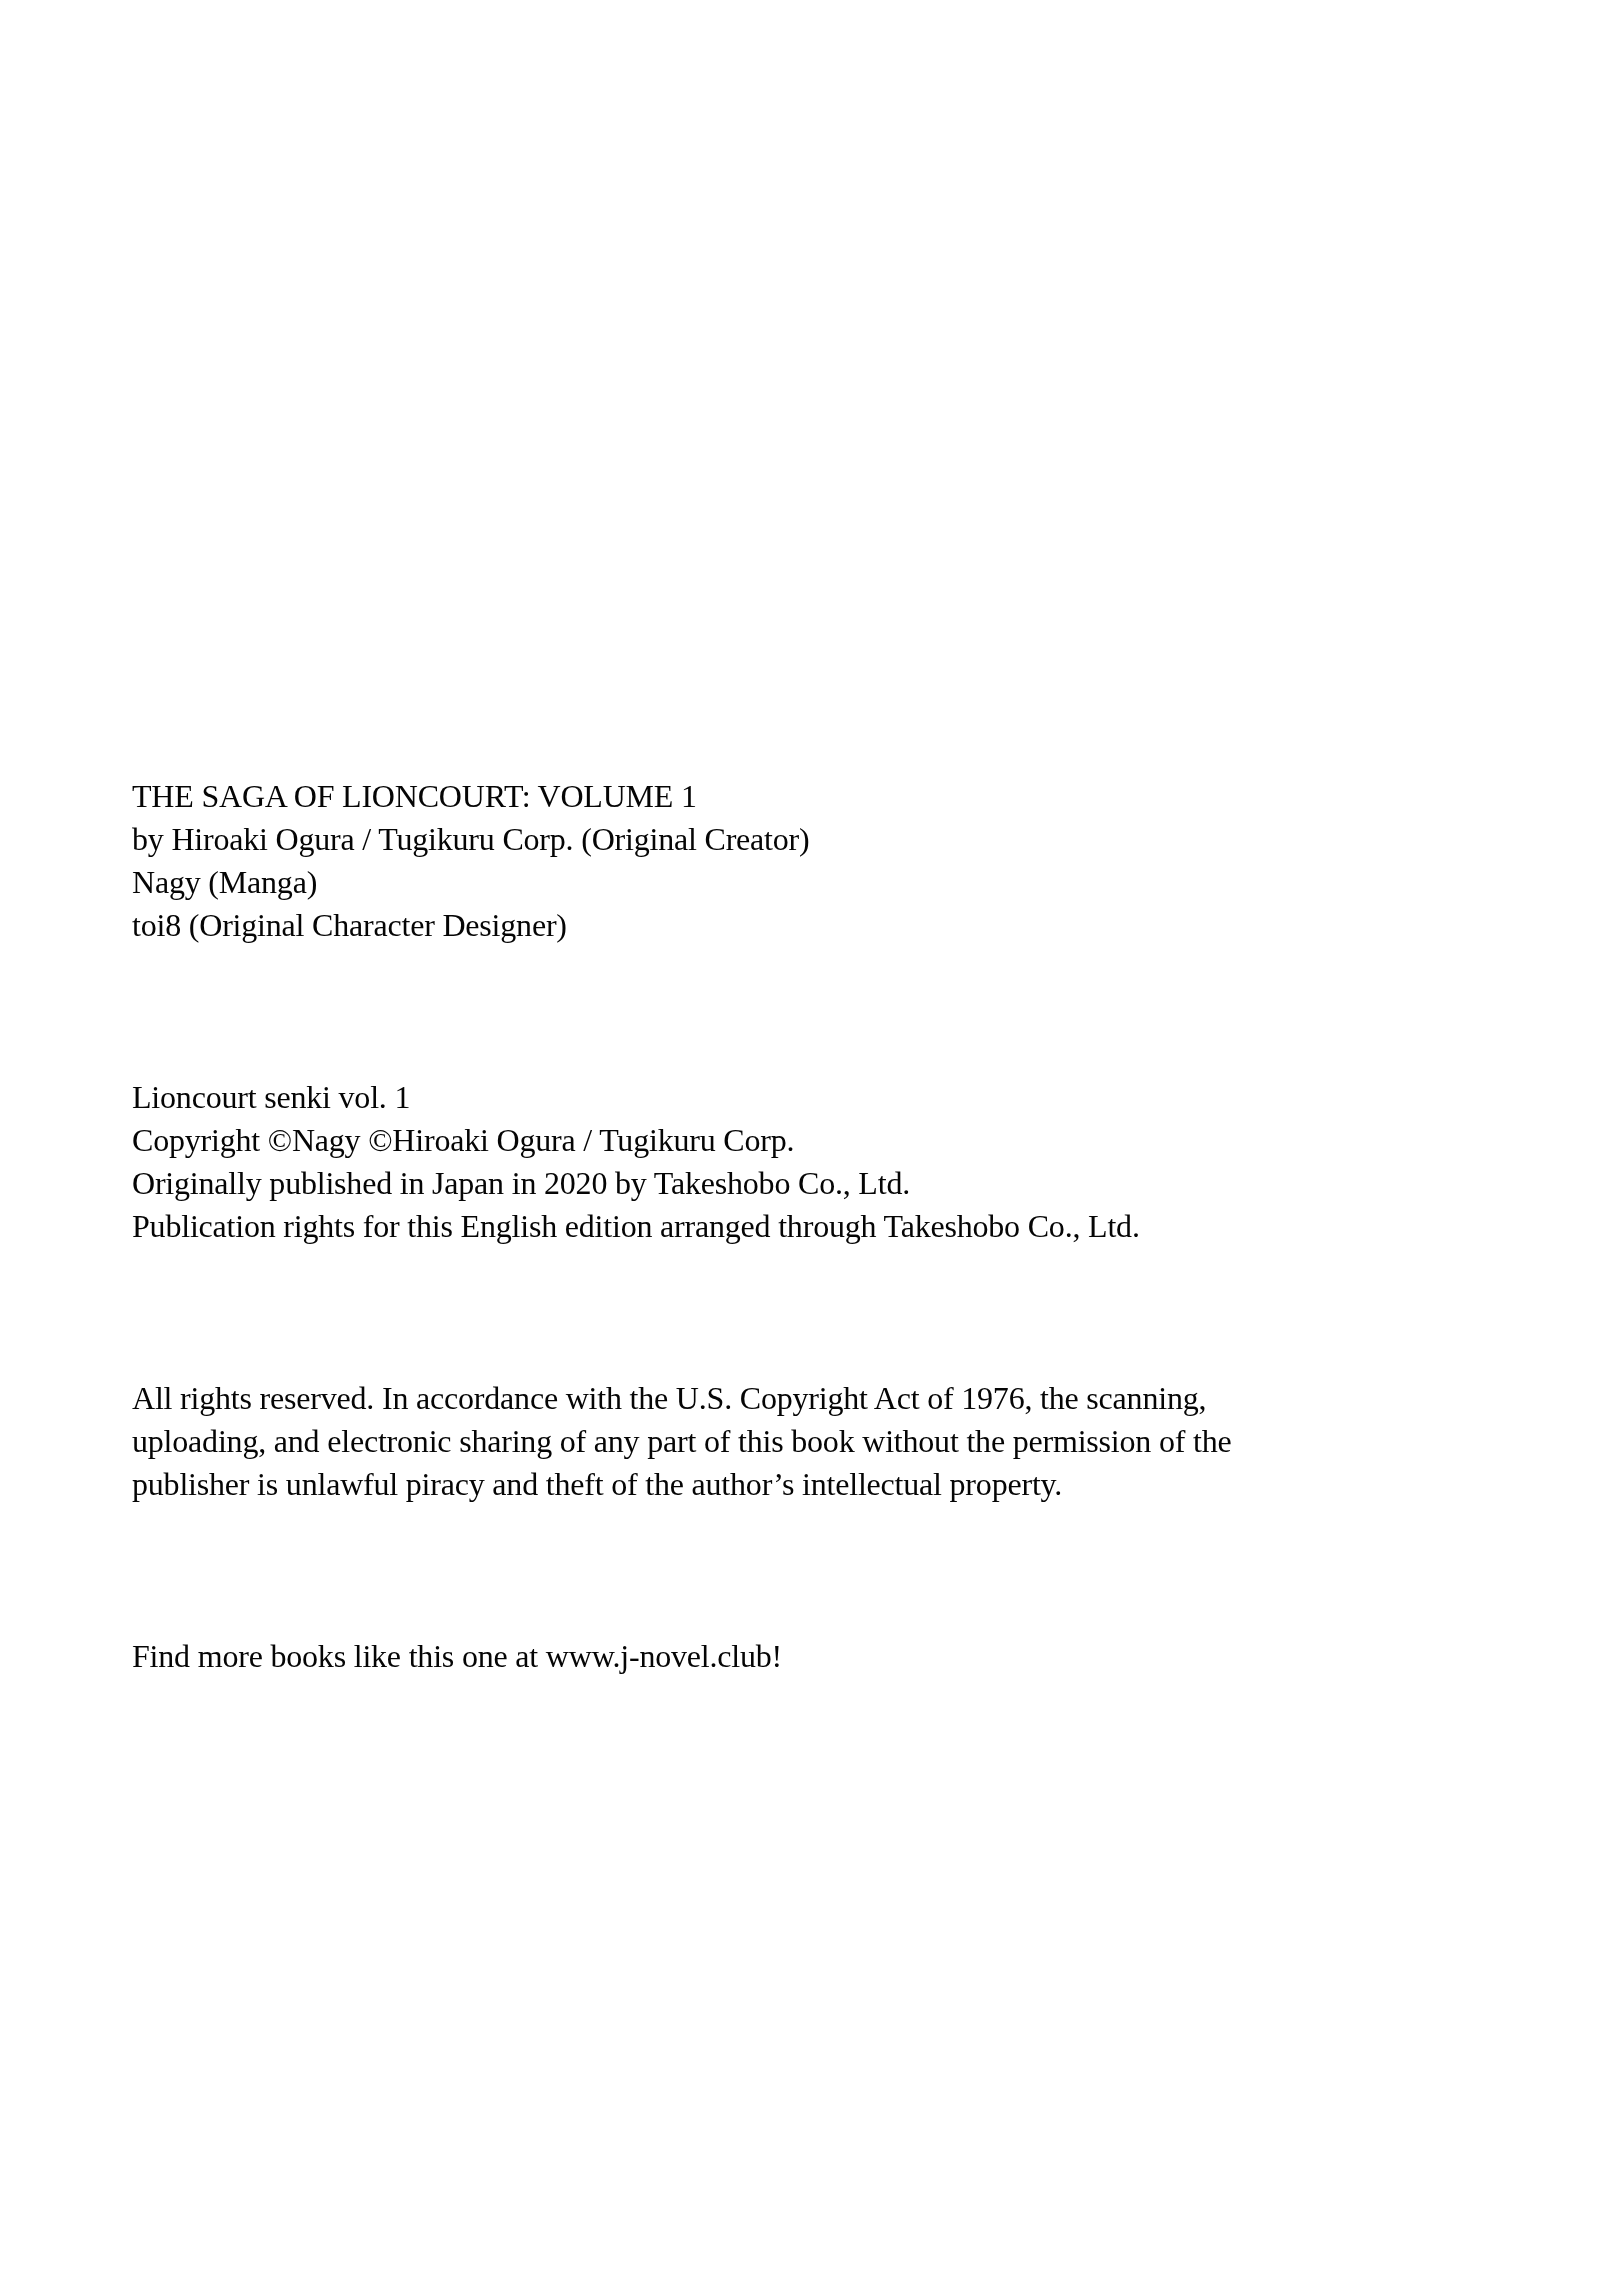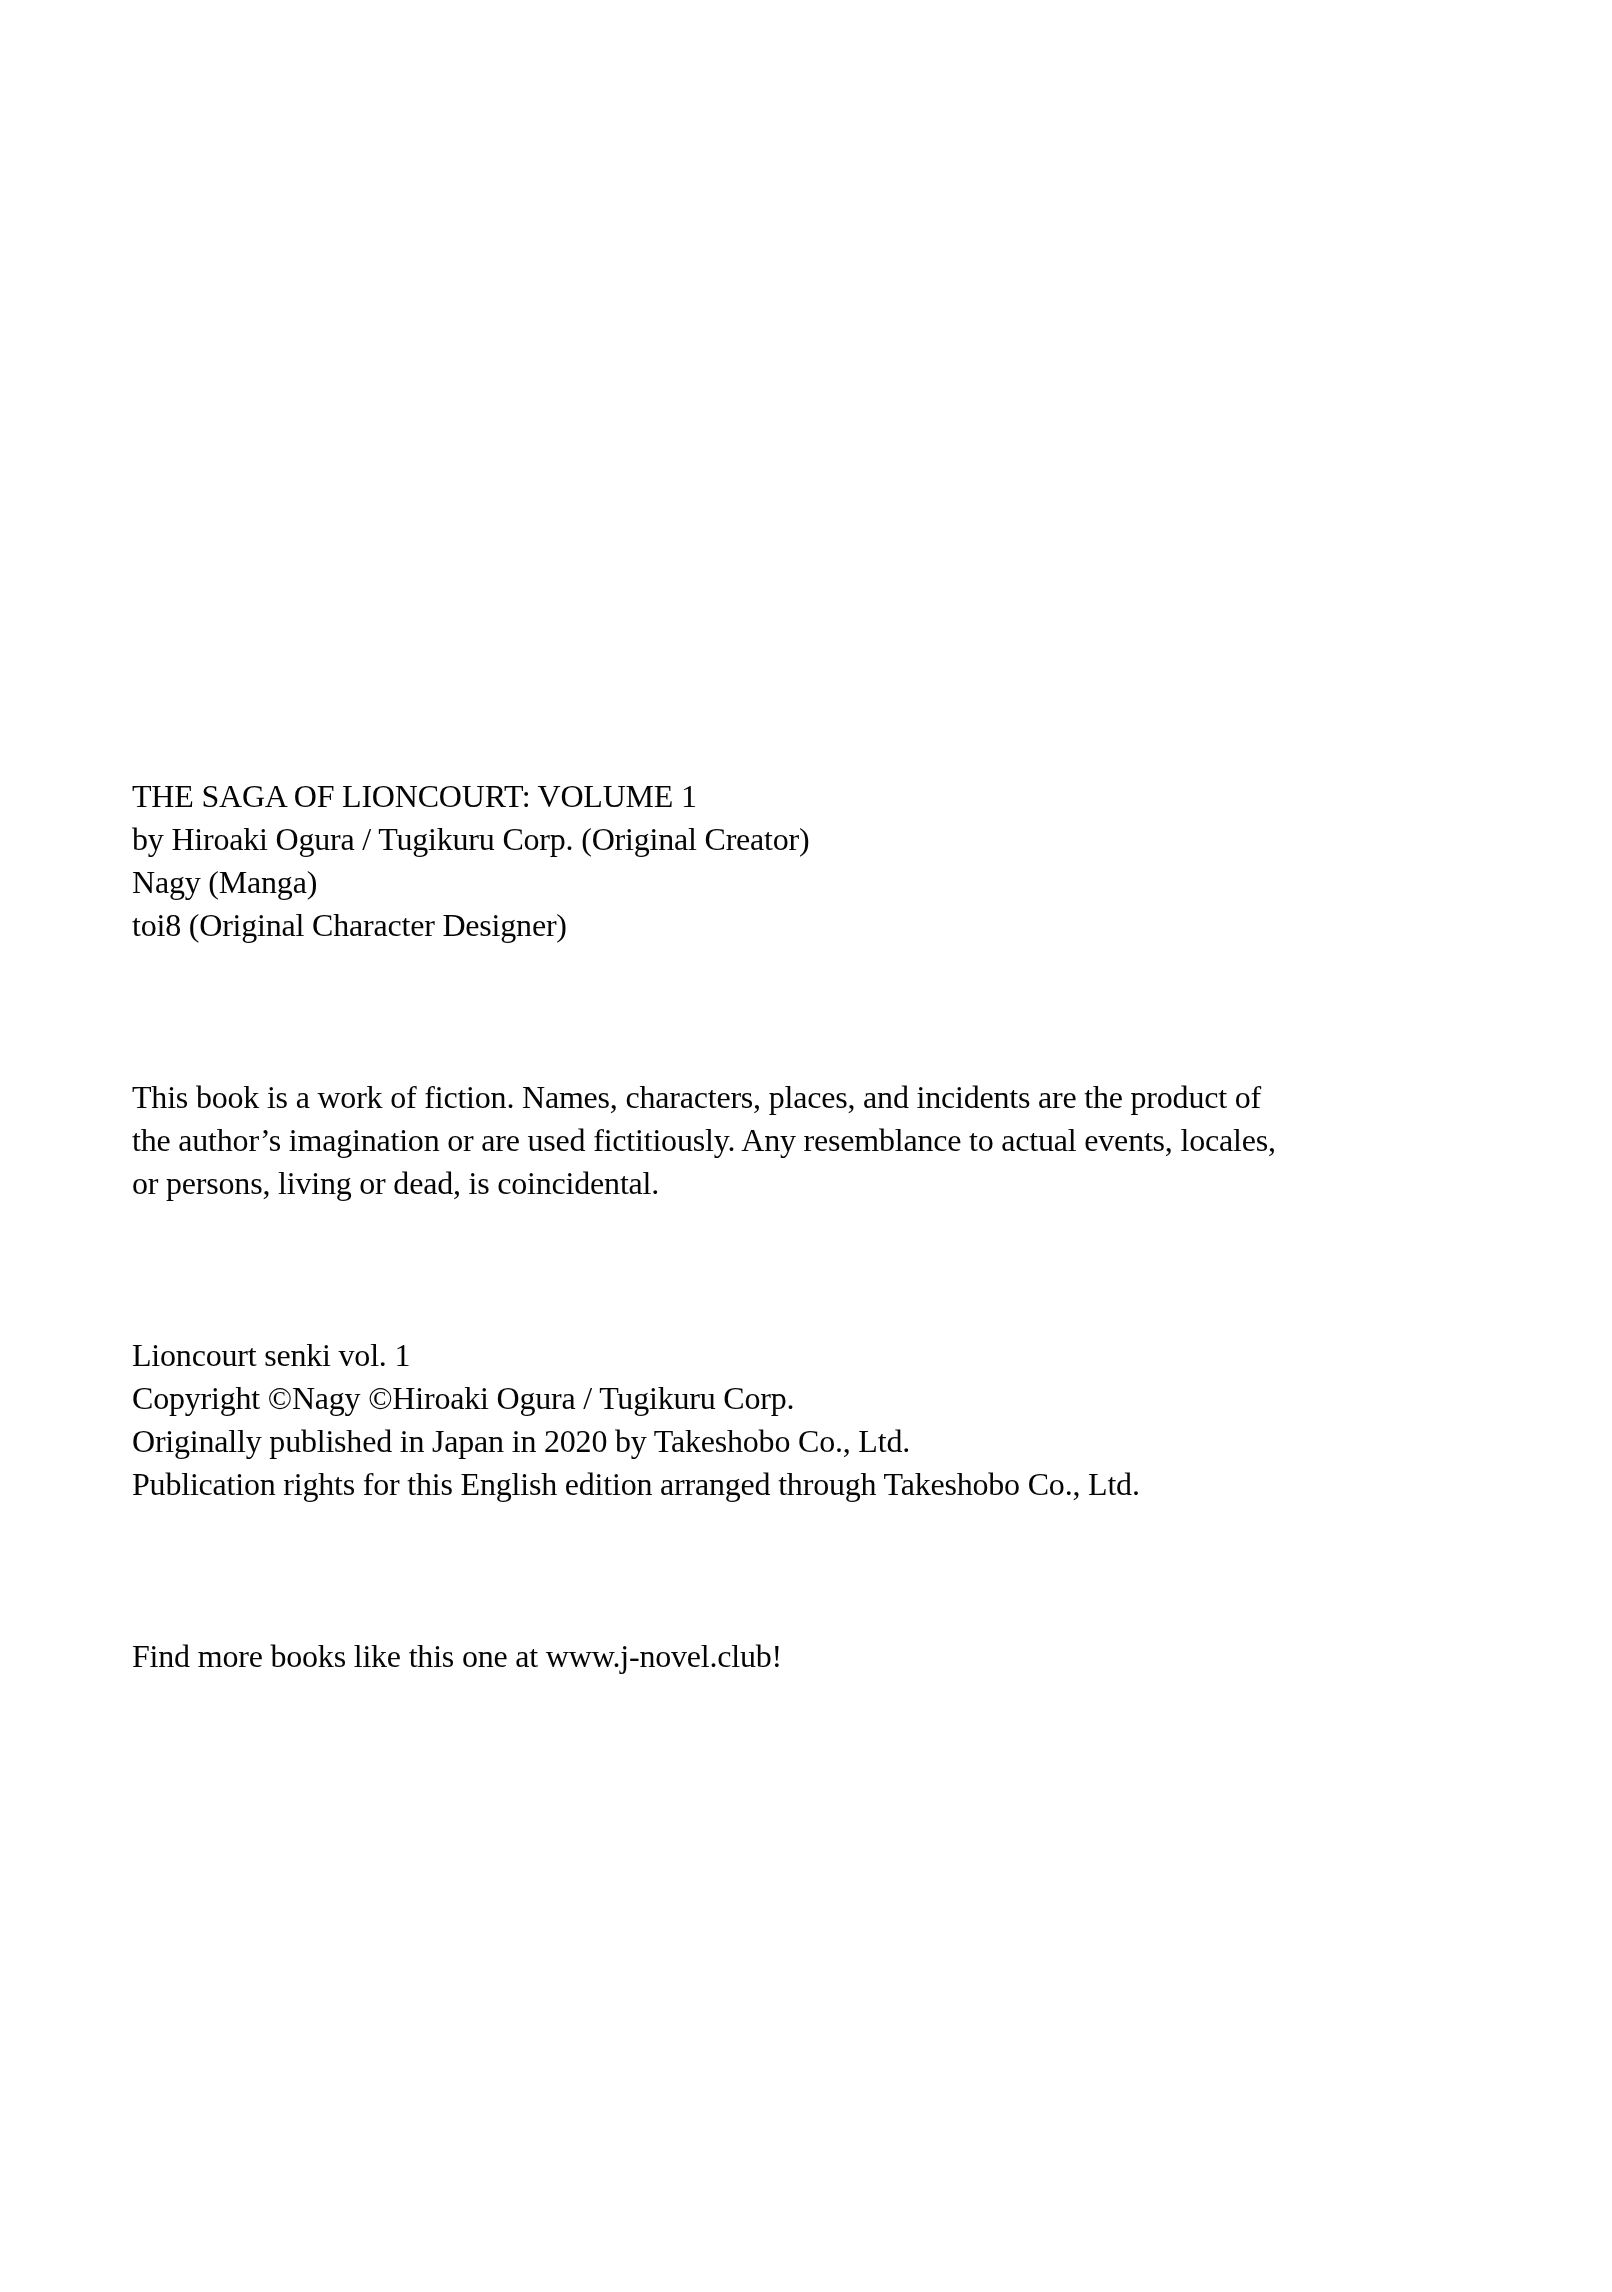--- a/index.html
+++ b/index.html
@@ -44,25 +44,25 @@
 </style>
 </head>
 <body>
 
 <div class="page">
   <div class="colophon">
     <p>THE SAGA OF LIONCOURT: VOLUME 1
 by Hiroaki Ogura / Tugikuru Corp. (Original Creator)
 Nagy (Manga)
 toi8 (Original Character Designer)</p>
-    <p>This book is a work of fiction. Names, characters, places, and incidents are the product of
-the author’s imagination or are used fictitiously. Any resemblance to actual events, locales,
-or persons, living or dead, is coincidental.</p>
     <p>Lioncourt senki vol. 1
 Copyright ©Nagy ©Hiroaki Ogura / Tugikuru Corp.
 Originally published in Japan in 2020 by Takeshobo Co., Ltd.
 Publication rights for this English edition arranged through Takeshobo Co., Ltd.</p>
+    <p>All rights reserved. In accordance with the U.S. Copyright Act of 1976, the scanning,
+uploading, and electronic sharing of any part of this book without the permission of the
+publisher is unlawful piracy and theft of the author’s intellectual property.</p>
     <p>Find more books like this one at www.j-novel.club!</p>
     
     
   </div>
 </div>
 
 
 </body></html>

